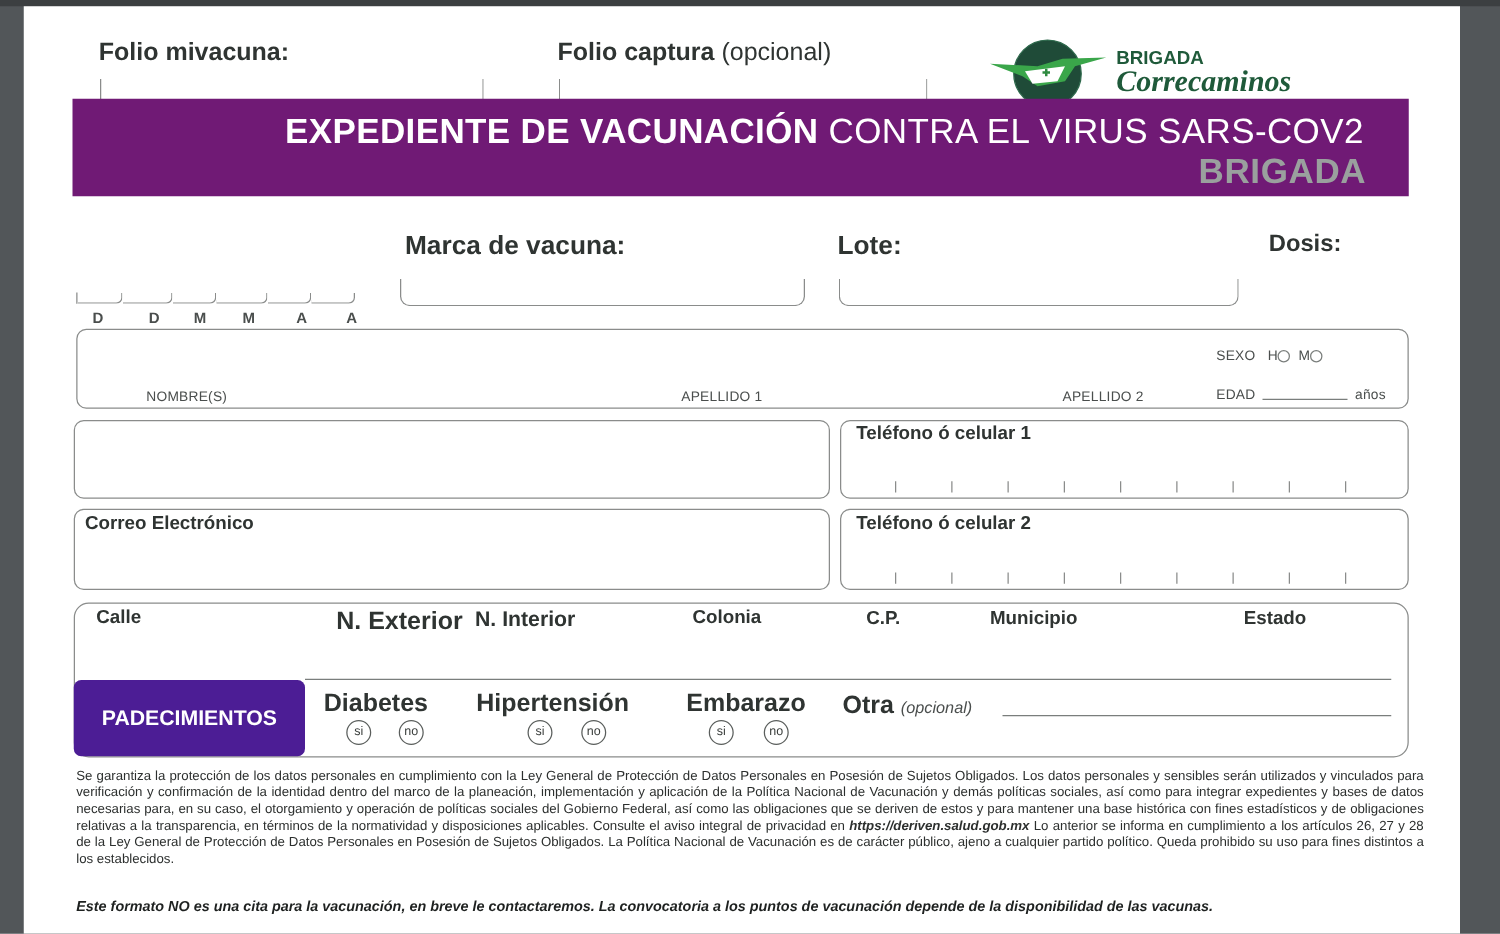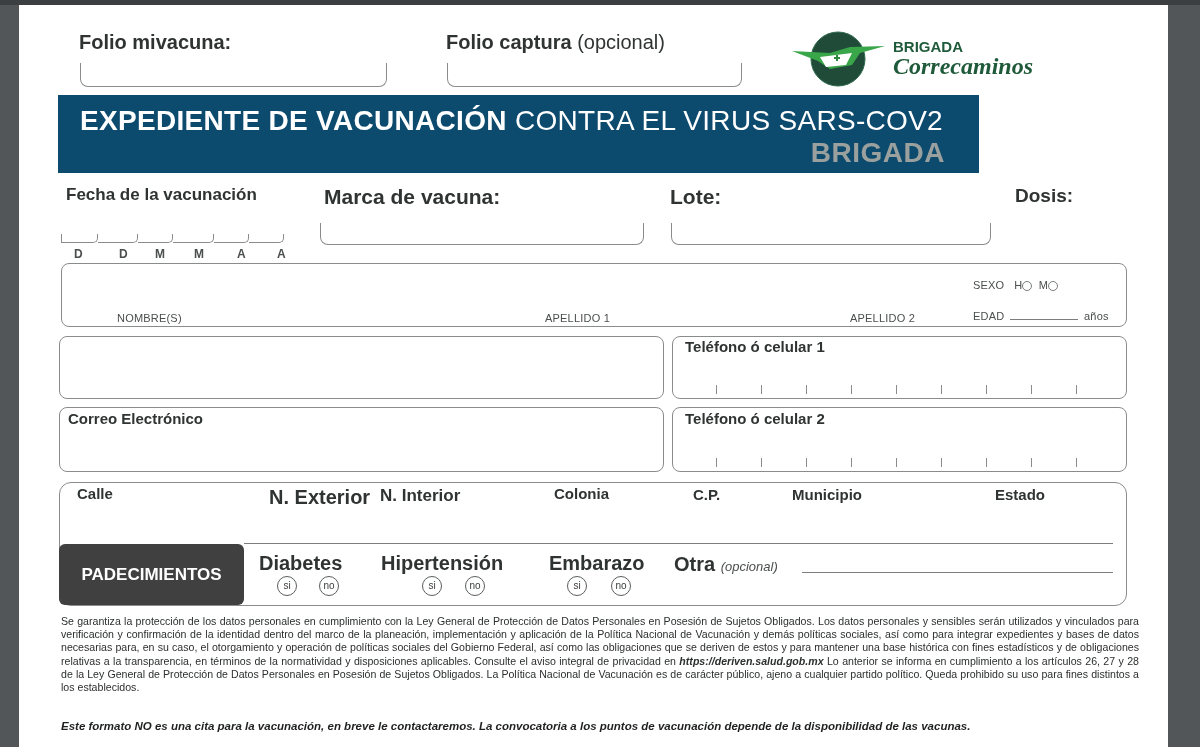--- a/index.html
+++ b/index.html
@@ -7,35 +7,35 @@
   body { background: #525659; font-family: "Liberation Sans", sans-serif; color: #2b2f2e; position: relative; }
   .topbar { position: absolute; left: 0; top: 0; width: 1200px; height: 5px; background: #3c3f41; }
   .page { position: absolute; left: 19px; top: 5px; width: 1149px; height: 742px; background: #ffffff; }
   .abs { position: absolute; }
   .lbl-lg { font-weight: bold; font-size: 20px; color: #2f3432; }
   .lbl-md { font-weight: bold; font-size: 16px; color: #2f3432; }
   .lbl-sm { font-size: 11px; color: #4a4e4d; letter-spacing: 0.2px; }
   .thin { font-weight: normal; }
   .box { position: absolute; border: 1.5px solid #8a8c8b; border-radius: 8px; }
   .bracket { position: absolute; border: 1.5px solid #8a8c8b; border-top: none; border-radius: 0 0 8px 8px; }
-  .banner { position: absolute; left: 39px; top: 90px; width: 921px; height: 78px; background: #0c4a6e; }
+  .banner { position: absolute; left: 39px; top: 74px; width: 1069px; height: 78px; background: #701a75; }
   .banner .t1 { position: absolute; right: 36px; top: 10px; font-size: 28px; color: #ffffff; white-space: nowrap; letter-spacing: 0.3px; }
   .banner .t1 b { font-weight: bold; }
   .banner .t2 { position: absolute; right: 34px; top: 42px; font-size: 28px; font-weight: bold; color: #9aa09e; letter-spacing: 0.5px; }
   .logo-text1 { font-weight: bold; font-size: 15px; color: #1f5a3a; }
   .logo-text2 { font-family: "Liberation Serif", serif; font-style: italic; font-weight: bold; font-size: 24px; color: #1f5a3a; }
   .radio { display: inline-block; width: 13px; height: 13px; border: 1.3px solid #5a5e5c; border-radius: 50%; vertical-align: middle; }
   .radio-sm { display: inline-block; width: 10px; height: 10px; border: 1.2px solid #7a7e7c; border-radius: 50%; vertical-align: middle; }
   .pill { display: inline-block; width: 20px; height: 20px; border: 1.2px solid #5a5e5c; border-radius: 50%; font-size: 10px; text-align: center; line-height: 18px; color: #3a3e3c; }
   .tick-row { position: absolute; display: flex; }
   .tick-row .seg { border-bottom: 1.5px solid #8a8c8b; border-right: 1.5px solid #8a8c8b; border-radius: 0 0 5px 0; height: 9px; }
   .legal { position: absolute; left: 42px; top: 610px; width: 1078px; font-size: 10.6px; line-height: 13.2px; color: #2c2f2e; text-align: justify; }
   .legal b { font-style: italic; }
   .notice { position: absolute; left: 42px; top: 714px; width: 1078px; font-size: 11.5px; line-height: 14px; font-weight: bold; font-style: italic; color: #1e2120; }
-  .padec { position: absolute; left: 40px; top: 539px; width: 185px; height: 61px; background: #404040; border-radius: 6px; color: #fff; font-weight: bold; font-size: 17px; display: flex; align-items: center; justify-content: center; }
+  .padec { position: absolute; left: 40px; top: 539px; width: 185px; height: 61px; background: #4c1d95; border-radius: 6px; color: #fff; font-weight: bold; font-size: 17px; display: flex; align-items: center; justify-content: center; }
   .hline { position: absolute; border-top: 1.3px solid #7a7e7c; }
 </style>
 </head>
 <body>
 
 <div class="topbar"></div>
 
 <div class="page">
 
   <div class="abs lbl-lg" style="left:60px;top:26px;">Folio mivacuna:</div>
@@ -60,21 +60,20 @@
   <div class="abs logo-text2" style="left:874px;top:48px;">Correcaminos</div>
 
   <div class="banner">
     <div class="t1">
       <b>EXPEDIENTE DE VACUNACIÓN</b>
       <span>CONTRA EL VIRUS SARS-COV2</span>
     </div>
     <div class="t2">BRIGADA</div>
   </div>
 
-  <div class="abs lbl-md" style="left:47px;top:180px;font-size:17px;">Fecha de la vacunación</div>
   <div class="tick-row" style="left:42px;top:229px;border-left:1.5px solid #8a8c8b;">
     <div class="seg" style="width:36px;"></div>
       <div class="seg" style="width:40px;"></div>
       <div class="seg" style="width:35px;"></div>
       <div class="seg" style="width:41px;"></div>
       <div class="seg" style="width:35px;"></div>
       <div class="seg" style="width:35px;"></div>
   </div>
   <div class="abs lbl-sm" style="left:55px;top:242px;font-weight:bold;font-size:12px;">D</div>
   <div class="abs lbl-sm" style="left:100px;top:242px;font-weight:bold;font-size:12px;">D</div>

